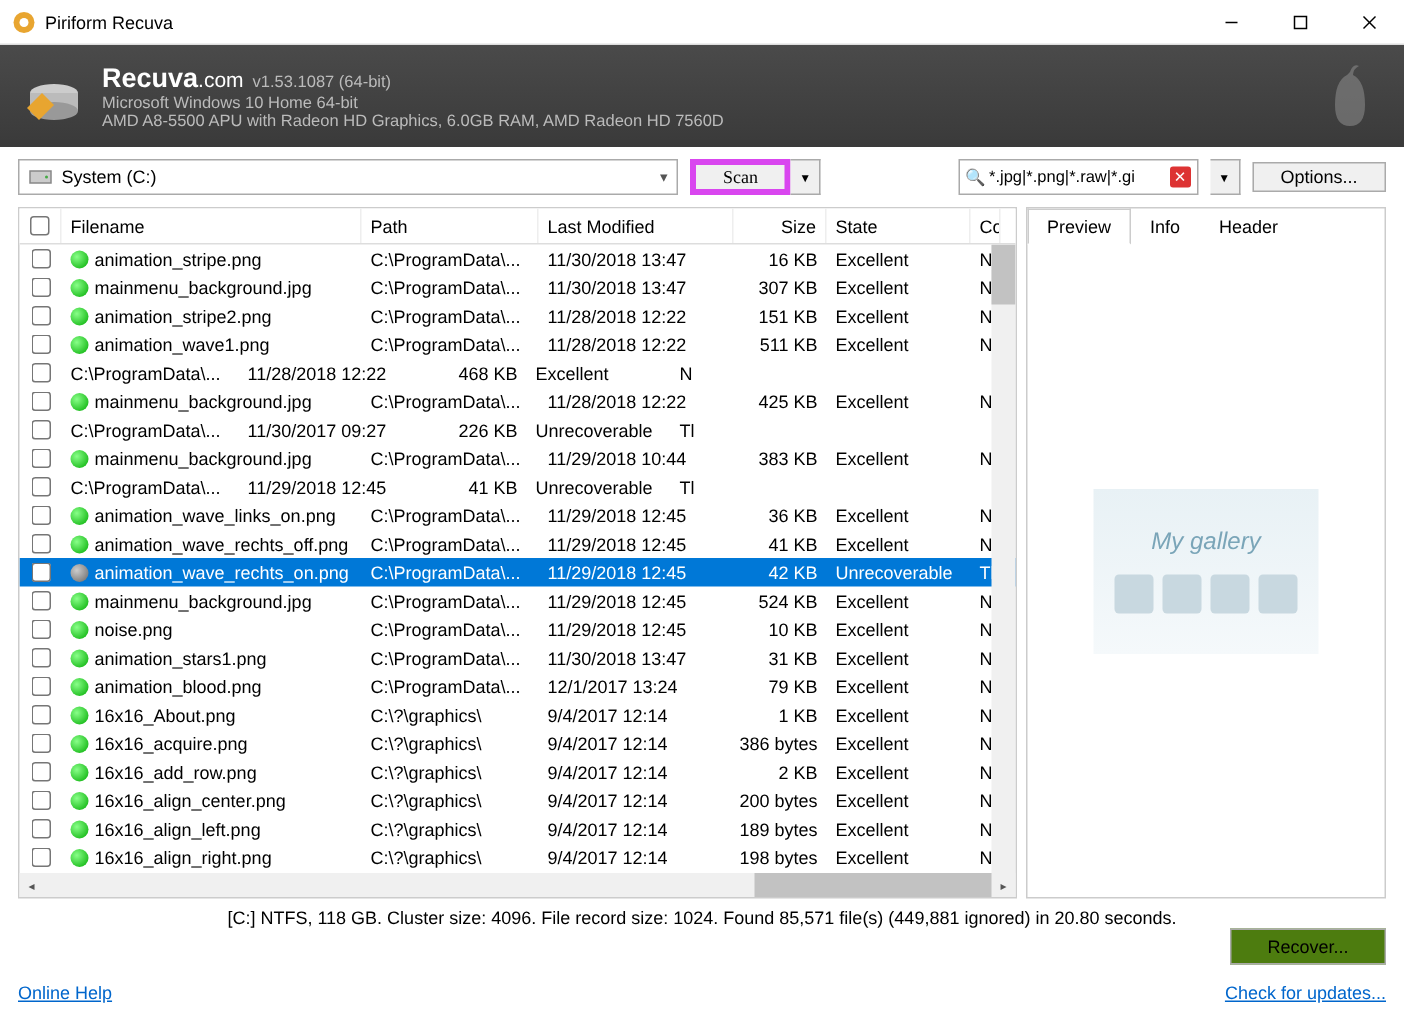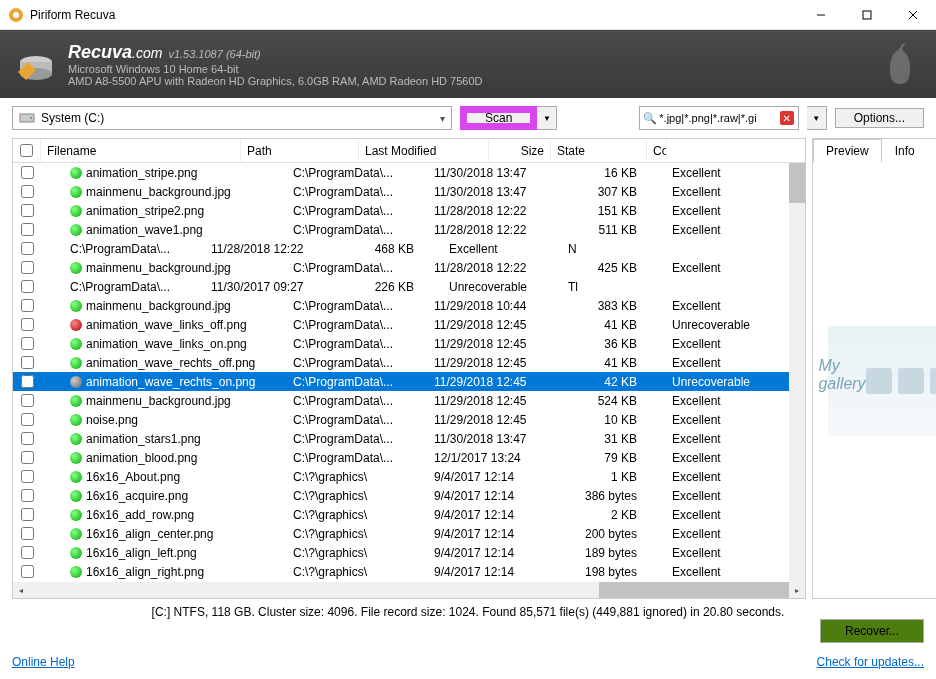--- a/index.html
+++ b/index.html
@@ -8,32 +8,32 @@
 
 .titlebar { height: 30px; background: #fff; display: flex; align-items: center; padding: 0 0 0 8px; border-bottom: 1px solid #ddd; }
 .titlebar .app-icon { width: 16px; height: 16px; margin-right: 6px; }
 .titlebar .title { font-size: 12px; flex: 1; }
 .titlebar .win-btns { display: flex; }
 .titlebar .win-btn { width: 46px; height: 30px; display: flex; align-items: center; justify-content: center; font-size: 10px; }
 
 
 .banner { background: linear-gradient(to bottom, #4a4a4a, #3a3a3a); color: #ddd; padding: 10px 16px; display: flex; align-items: center; gap: 12px; }
 .banner .logo { width: 40px; height: 40px; }
-.banner .info .brand { font-size: 18px; color: #fff; font-style: italic; }
+.banner .info .brand { font-size: 18px; color: #fff; }
 .banner .info .brand .com { font-size: 14px; font-weight: normal; }
 .banner .info .ver { font-size: 11px; color: #bbb; margin-left: 6px; }
 .banner .info .sys1, .banner .info .sys2 { font-size: 11px; color: #bbb; }
 .banner .pear { margin-left: auto; width: 40px; height: 48px; opacity: 0.6; }
 
 
 .toolbar { padding: 8px 12px; display: flex; align-items: center; gap: 8px; }
 .drive-select { flex: 0 0 440px; height: 24px; border: 1px solid #aaa; display: flex; align-items: center; padding: 0 6px; font-size: 12px; background: #fff; position: relative; }
 .drive-select .drop { margin-left: auto; font-size: 10px; color: #555; }
 .scan-btn { height: 24px; display: flex; }
-.scan-btn .main { border: 7px solid #d946ef; padding: 0 18px; font-size: 12px; display: flex; align-items: center; background: #f0f0f0; }
+.scan-btn .main { border: 4px solid #d946ef; padding: 0 18px; font-size: 12px; display: flex; align-items: center; background: #f0f0f0; font-family: Liberation Serif, serif; }
 .scan-btn .drop { border: 1px solid #aaa; border-left: none; width: 20px; display: flex; align-items: center; justify-content: center; font-size: 8px; background: #f0f0f0; }
 .spacer { flex: 1; }
 .filter-box { height: 24px; width: 160px; border: 1px solid #aaa; display: flex; align-items: center; padding: 0 4px; font-size: 11px; background: #fff; }
 .filter-box .mag { margin-right: 2px; }
 .filter-box .txt { flex: 1; overflow: hidden; white-space: nowrap; }
 .filter-box .x { color: #fff; background: #d33; width: 14px; height: 14px; display: flex; align-items: center; justify-content: center; font-size: 10px; border-radius: 2px; }
 .filter-drop { height: 24px; width: 20px; border: 1px solid #aaa; border-left: none; display: flex; align-items: center; justify-content: center; font-size: 8px; background: #f0f0f0; }
 .options-btn { height: 20px; padding: 0 18px; border: 1px solid #aaa; font-size: 12px; display: flex; align-items: center; background: #f0f0f0; }
 
 
@@ -42,41 +42,41 @@
 .col-headers { display: flex; background: #fff; height: 24px; align-items: center; font-size: 12px; border-bottom: 1px solid #ddd; }
 .col-headers > div { padding: 0 6px; border-right: 1px solid #eee; height: 100%; display: flex; align-items: center; }
 .c-chk { width: 28px; justify-content: center; }
 .c-name { width: 200px; }
 .c-path { width: 118px; }
 .c-mod { width: 130px; }
 .c-size { width: 62px; justify-content: flex-end; }
 .c-state { width: 96px; }
 .c-comm { width: 20px; overflow: hidden; }
 .rows { flex: 1; overflow: hidden; position: relative; }
-.row { display: flex; height: 19px; align-items: center; font-size: 12px; gap: 23px; }
+.row { display: flex; height: 19px; align-items: center; font-size: 12px; }
 .row.selected { background: #0078d7; color: #fff; }
 .row > div { padding: 0 6px; height: 100%; display: flex; align-items: center; overflow: hidden; white-space: nowrap; }
 .status-dot { width: 12px; height: 12px; border-radius: 50%; margin-right: 4px; flex-shrink: 0; }
 .dot-green { background: radial-gradient(circle at 35% 35%, #8f8, #0a0); }
 .dot-red { background: radial-gradient(circle at 35% 35%, #f88, #a00); }
 .dot-gray { background: radial-gradient(circle at 35% 35%, #ccc, #666); }
 .vscroll { position: absolute; right: 0; top: 0; width: 16px; height: 100%; background: #f0f0f0; }
 .vscroll .thumb { position: absolute; top: 0; width: 100%; height: 40px; background: #c2c2c2; }
 .hscroll { height: 16px; background: #f0f0f0; display: flex; }
 .hscroll .left, .hscroll .right { width: 16px; display: flex; align-items: center; justify-content: center; font-size: 8px; color: #555; }
 .hscroll .track { flex: 1; position: relative; }
 .hscroll .thumb { position: absolute; right: 0; height: 100%; width: 25%; background: #c2c2c2; }
 
 
 .side-panel { width: 240px; border: 1px solid #ccc; display: flex; flex-direction: column; }
 .tabs { display: flex; font-size: 12px; }
 .tab { padding: 4px 12px; border: 1px solid transparent; }
 .tab.active { border: 1px solid #ccc; border-bottom-color: #fff; background: #fff; }
 .preview-area { flex: 1; display: flex; align-items: center; justify-content: center; }
-.preview-img { width: 150px; height: 110px; background: linear-gradient(to bottom, #e8f1f5, #f5f9fb); display: flex; flex-direction: row; align-items: center; justify-content: center; position: relative; }
+.preview-img { width: 150px; height: 110px; background: linear-gradient(to bottom, #e8f1f5, #f5f9fb); display: flex; flex-direction: column; align-items: center; justify-content: center; position: relative; }
 .preview-img .gtext { color: #7aa5b8; font-size: 16px; font-style: italic; margin-bottom: 12px; }
 .preview-img .thumbs { display: flex; gap: 6px; }
 .preview-img .thumbs div { width: 26px; height: 26px; background: #c8d8e0; border-radius: 3px; }
 
 
 .status { padding: 6px 12px; font-size: 12px; display: flex; align-items: center; flex-direction: column; }
 .status .recover-btn { margin-left: auto; height: 24px; padding: 0 24px; border: 1px solid #aaa; font-size: 12px; display: flex; align-items: center; background: #4d7c0f; }
 
 
 .footer { padding: 6px 12px 10px; font-size: 12px; display: flex; }
@@ -269,24 +269,20 @@
           <div class="c-path">C:\ProgramData\...</div>
           <div class="c-mod">11/29/2018 10:44</div>
           <div class="c-size" style="justify-content:flex-end">383 KB</div>
           <div class="c-state">Excellent</div>
           <div class="c-comm">N</div>
         </div>
         <div class="row">
           <div class="c-chk">
             <input type="checkbox" style="">
           </div>
-          <div class="c-name">
-            <span class="status-dot dot-red"></span>
-            <span>animation_wave_links_off.png</span>
-          </div>
           <div class="c-path">C:\ProgramData\...</div>
           <div class="c-mod">11/29/2018 12:45</div>
           <div class="c-size" style="justify-content:flex-end">41 KB</div>
           <div class="c-state">Unrecoverable</div>
           <div class="c-comm">Tl</div>
         </div>
         <div class="row">
           <div class="c-chk">
             <input type="checkbox" style="">
           </div>

